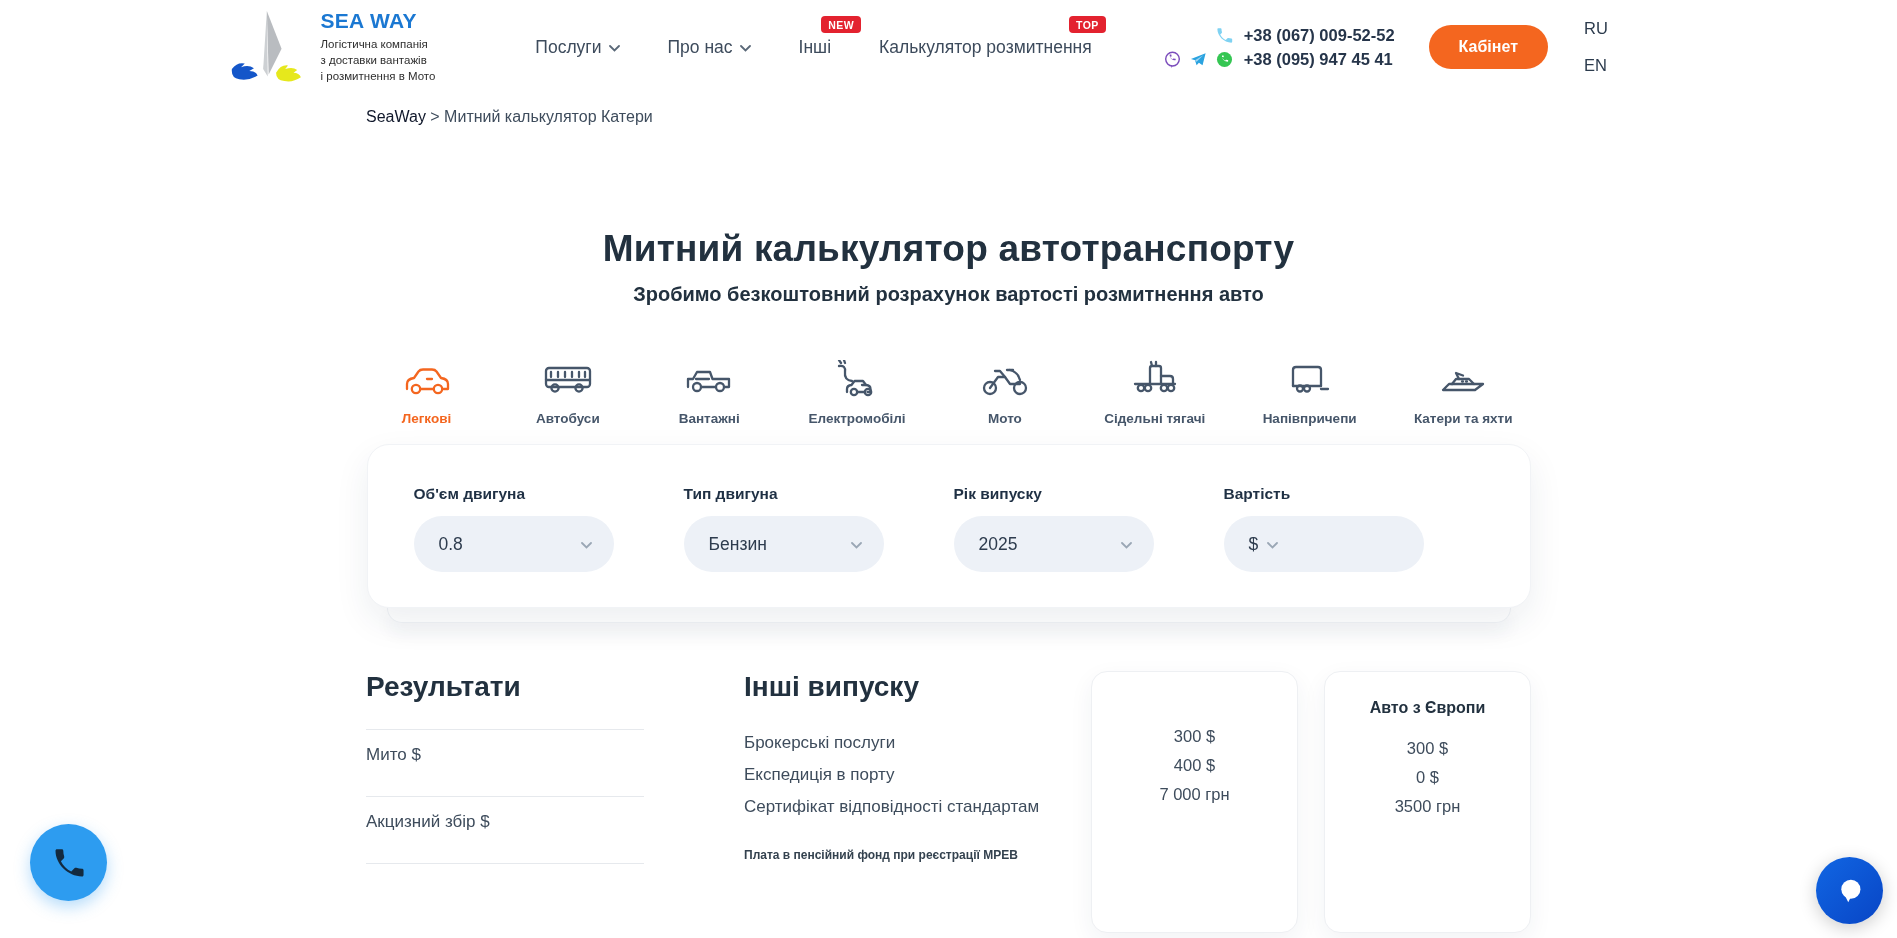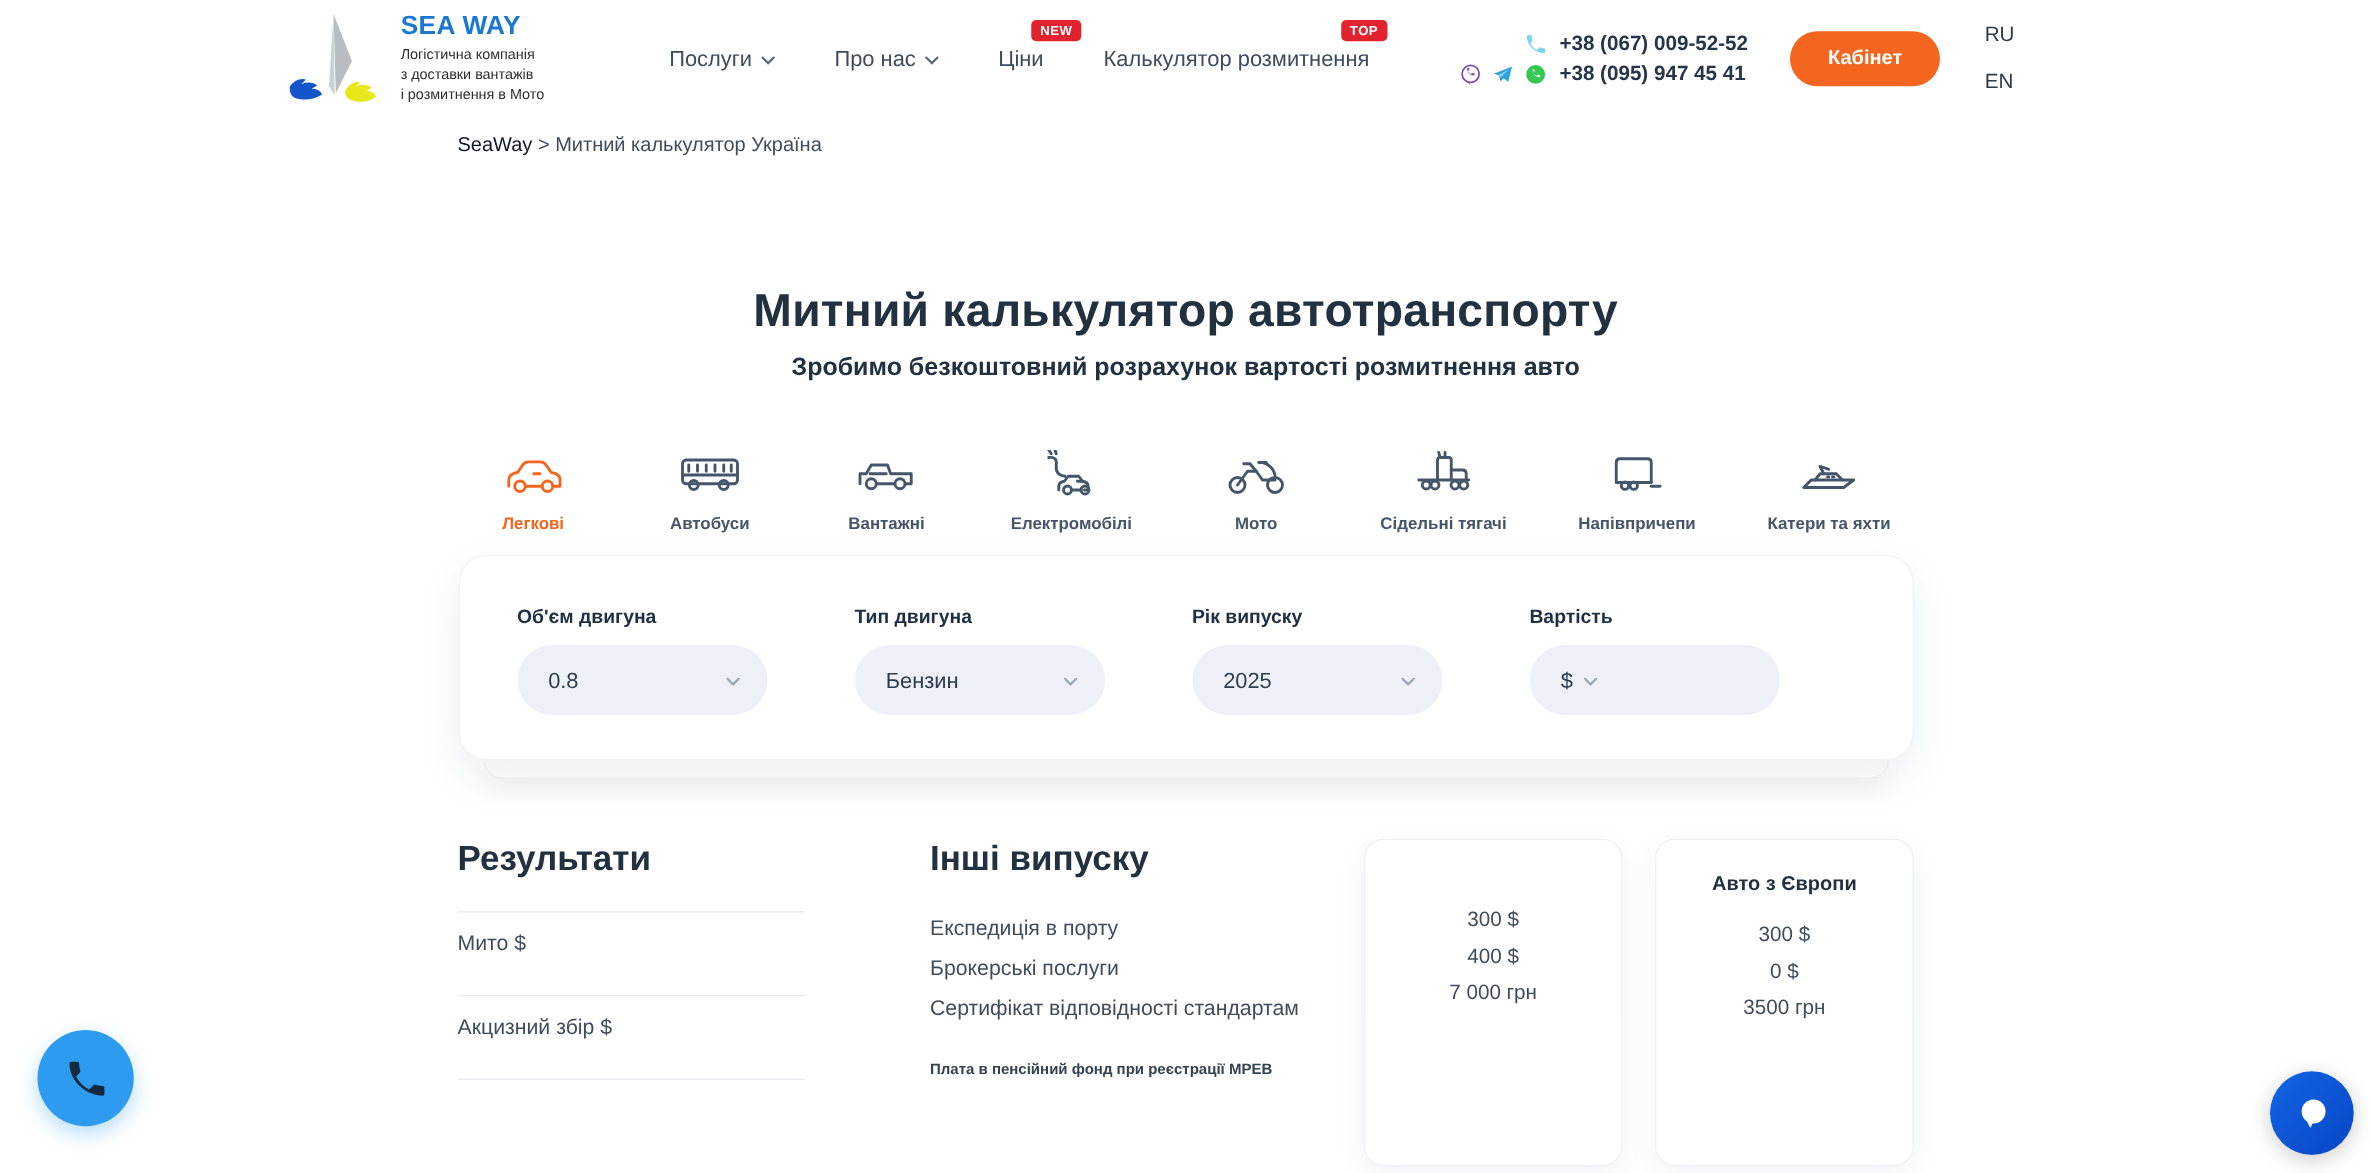--- a/index.html
+++ b/index.html
@@ -119,21 +119,21 @@
           <path d="M1 1 L5.5 5.5 L10 1"></path>
         </svg>
     </div>
     <div class="nav-item">
       <span>Про нас</span>
       <svg class="chev" viewBox="0 0 11 7">
           <path d="M1 1 L5.5 5.5 L10 1"></path>
         </svg>
     </div>
     <div class="nav-item">
-      <span>Ціни</span>
+      <span>Інші</span>
       <span class="badge">NEW</span>
     </div>
     <div class="nav-item">
       <span>Калькулятор розмитнення</span>
       <span class="badge badge-top">TOP</span>
     </div>
   </div>
 
   <div class="contacts">
     <div class="contact-row">
@@ -166,21 +166,21 @@
 
   <button class="cabinet-btn">Кабінет</button>
 
   <div class="langs">
     <span class="lang">RU</span>
     <span class="lang">EN</span>
   </div>
 </div>
 
 <div class="breadcrumb">
-  <a>SeaWay</a><span> &gt; </span><span>Митний калькулятор Україна</span>
+  <a>SeaWay</a><span> &gt; </span><span>Митний калькулятор Катери</span>
 </div>
 
 <h1 class="hero-title">Митний калькулятор автотранспорту</h1>
 <div class="hero-subtitle">Зробимо безкоштовний розрахунок вартості розмитнення авто</div>
 
 <div class="tabs">
 
   <div class="tab active">
     <svg viewBox="0 0 50 40">
       <path d="M5 29 v-5 q0-5 7-6 l4.5-6.5 q1.5-2 4.5-2 h9 q3 0 4.5 2 L39 18 q7 1 7 6 v5 h-4.5"></path>
@@ -324,22 +324,22 @@
 
   <div class="col-results">
     <h2 class="section-h">Результати</h2>
     <div class="res-row">Мито $</div>
     <div class="res-row">Акцизний збір $</div>
     <div class="res-end"></div>
   </div>
 
   <div class="col-expenses">
     <h2 class="section-h">Інші випуску</h2>
+    <div class="exp-item">Брокерські послуги</div>
     <div class="exp-item">Експедиція в порту</div>
-    <div class="exp-item">Брокерські послуги</div>
     <div class="exp-item">Сертифікат відповідності стандартам</div>
     <div class="exp-bold">Плата в пенсійний фонд при реєстрації МРЕВ</div>
   </div>
 
   <div class="price-cards">
     <div class="price-card">
       <div class="price-val">300 $</div>
       <div class="price-val">400 $</div>
       <div class="price-val">7 000 грн</div>
     </div>

